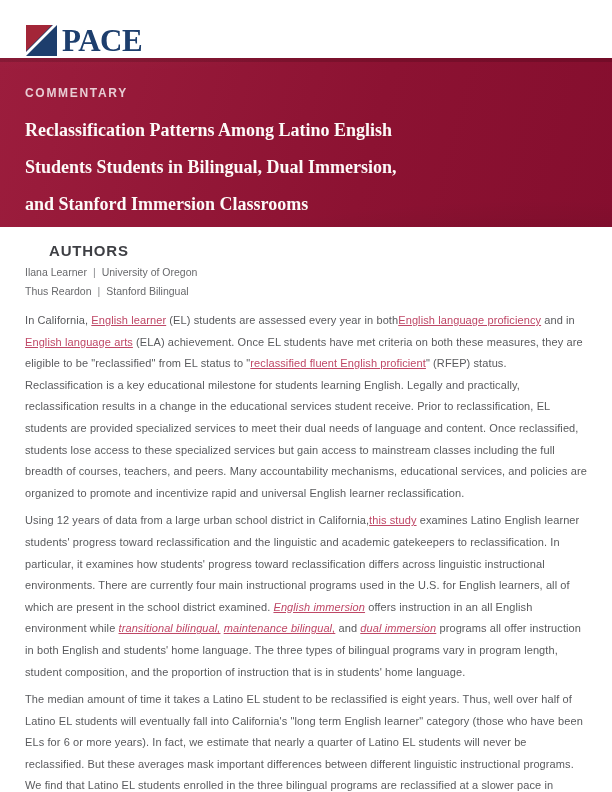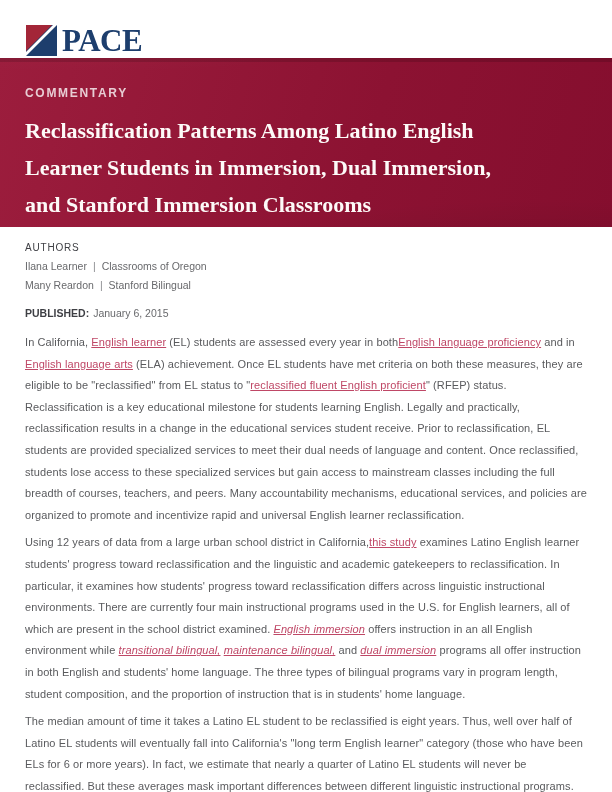--- a/index.html
+++ b/index.html
@@ -44,32 +44,33 @@
   .kicker {
     font-size: 12px;
     font-weight: bold;
     letter-spacing: 1.7px;
     color: #e8cdd4;
   }
   .title {
     margin-top: 12px;
     font-family: "Liberation Serif", serif;
     font-weight: 600;
-    font-size: 22px;
+    font-size: 18px;
     line-height: 37px;
     color: #fdfaf8;
   }
 
   
   .meta { margin: 15px 25px 0 25px; }
   .authors-label {
-    font-size: 10px;
-    font-weight: normal;
+    font-size: 15px;
+    font-weight: bold;
     letter-spacing: 0.8px;
     color: #3e3f44;
+    margin-left: 24px;
   }
   .author-line {
     margin-top: 7px;
     font-size: 10.5px;
     color: #68696c;
   }
   .author-sep { margin: 0 6px; color: #8b8c8f; }
   .published {
     margin-top: 16px;
     font-size: 10.5px;
@@ -107,38 +108,35 @@
       <polygon points="27,0 31,0 0,31 0,27" fill="#ffffff"></polygon>
       <polygon points="0,0 26,0 0,26" fill="#a32638"></polygon>
     </svg>
     <div class="logo-text">PACE</div>
   </div>
 
   <div class="banner">
     <div class="kicker">COMMENTARY</div>
     <div class="title">
       <div>Reclassification Patterns Among Latino English</div>
-      <div>Learner Students in Immersion, Dual Immersion,</div>
+      <div>Students Students in Bilingual, Dual Immersion,</div>
       <div>and Stanford Immersion Classrooms</div>
     </div>
   </div>
 
   <div class="meta">
     <div class="authors-label">AUTHORS</div>
 
     <div class="author-line">
-      <span>Ilana Learner</span><span class="author-sep">|</span><span>Classrooms of Oregon</span>
+      <span>Ilana Learner</span><span class="author-sep">|</span><span>University of Oregon</span>
     </div>
     <div class="author-line">
-      <span>Many Reardon</span><span class="author-sep">|</span><span>Stanford Bilingual</span>
+      <span>Thus Reardon</span><span class="author-sep">|</span><span>Stanford Bilingual</span>
     </div>
 
-    <div class="published">
-      <span class="published-label">PUBLISHED:</span><span>January 6, 2015</span>
-    </div>
   </div>
 
   <div class="article">
     <p><span>In California, </span><a class="link" href="#">English learner</a><span> (EL) students are assessed every year in both</span><a class="link" href="#">English language proficiency</a><span> and in </span><a class="link" href="#">English language arts</a><span> (ELA) achievement. Once EL students have met criteria on both these measures, they are eligible to be "reclassified" from EL status to "</span><a class="link" href="#">reclassified fluent English proficient</a><span>" (RFEP) status. Reclassification is a key educational milestone for students learning English. Legally and practically, reclassification results in a change in the educational services student receive. Prior to reclassification, EL students are provided specialized services to meet their dual needs of language and content. Once reclassified, students lose access to these specialized services but gain access to mainstream classes including the full breadth of courses, teachers, and peers. Many accountability mechanisms, educational services, and policies are organized to promote and incentivize rapid and universal English learner reclassification.</span></p>
     <p><span>Using 12 years of data from a large urban school district in California,</span><a class="link" href="#">this study</a><span> examines Latino English learner students' progress toward reclassification and the linguistic and academic gatekeepers to reclassification. In particular, it examines how students' progress toward reclassification differs across linguistic instructional environments. There are currently four main instructional programs used in the U.S. for English learners, all of which are present in the school district examined. </span><a class="link italic" href="#">English immersion</a><span> offers instruction in an all English environment while </span><a class="link italic" href="#">transitional bilingual,</a><span> </span><a class="link italic" href="#">maintenance bilingual,</a><span> and </span><a class="link italic" href="#">dual immersion</a><span> programs all offer instruction in both English and students' home language. The three types of bilingual programs vary in program length, student composition, and the proportion of instruction that is in students' home language.</span></p>
     <p><span>The median amount of time it takes a Latino EL student to be reclassified is eight years. Thus, well over half of Latino EL students will eventually fall into California's "long term English learner" category (those who have been ELs for 6 or more years). In fact, we estimate that nearly a quarter of Latino EL students will never be reclassified. But these averages mask important differences between different linguistic instructional programs. We find that Latino EL students enrolled in the three bilingual programs are reclassified at a slower pace in elementary school than those in the English immersion program, but nonetheless have higher overall reclassification, English proficiency, and academic proficiency rates by the end of high school. This means that while it typically takes students in bilingual programs longer to be reclassified more of them eventually become proficient in English and are reclassified than comparable students in the all-English program.</span></p>
 
   </div>
 
 </div>

